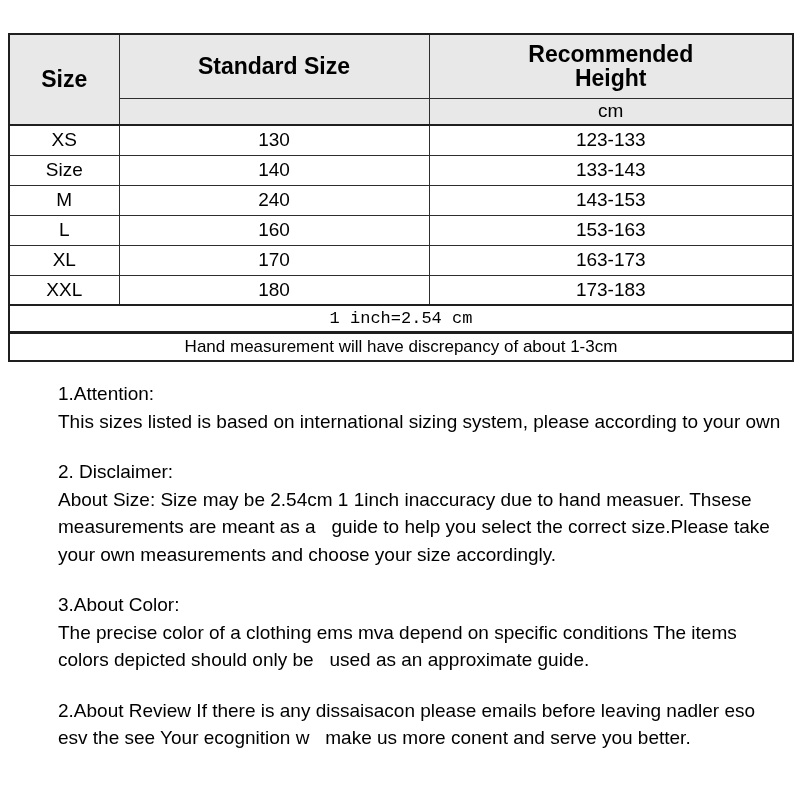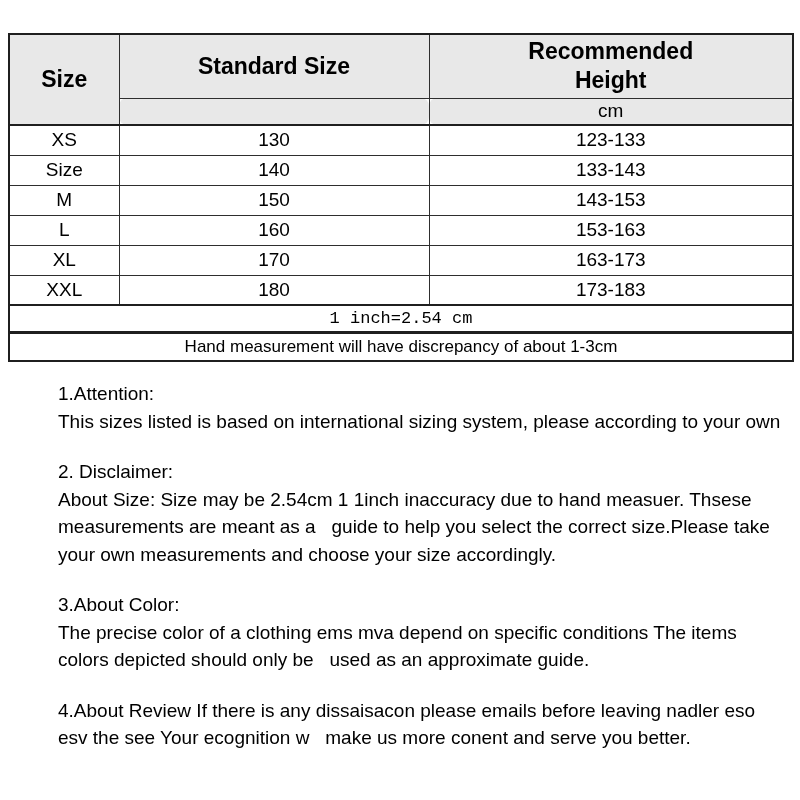--- a/index.html
+++ b/index.html
@@ -30,28 +30,27 @@
     font-size: 19px;
   }
   tr.hdr1 { height: 64px; }
   tr.hdr1 td {
     background: #e8e8e8;
     font-weight: bold;
     font-size: 23px;
   }
   td.rec-height {
     white-space: pre-line;
-    line-height: 29px;
+    line-height: 24px;
   }
   tr.hdr2 { height: 27px; }
   tr.hdr2 td {
     background: #e8e8e8;
     font-weight: normal;
     font-size: 19px;
-    border-radius: 8px;
   }
   tr.data { height: 30px; padding-left: 44px; }
   tr.data-first td { border-top: 2px solid #1f1f1f; }
   tr.fn1 { height: 27px; }
   tr.fn1 td {
     font-family: "Liberation Mono", monospace;
     font-size: 17px;
     border-top: 2px solid #1f1f1f;
     margin-top: 20px;
   }
@@ -104,21 +103,21 @@
         <td>130</td>
         <td>123-133</td>
       </tr>
       <tr class="data">
         <td>Size</td>
         <td>140</td>
         <td>133-143</td>
       </tr>
       <tr class="data">
         <td>M</td>
-        <td>150</td>
+        <td>240</td>
         <td>143-153</td>
       </tr>
       <tr class="data">
         <td>L</td>
         <td>160</td>
         <td>153-163</td>
       </tr>
       <tr class="data">
         <td>XL</td>
         <td>170</td>
@@ -149,18 +148,18 @@
       <div class="line">About Size: Size may be 2.54cm 1 1inch inaccuracy due to hand measuer. Thsese</div>
       <div class="line">measurements are meant as a   guide to help you select the correct size.Please take</div>
       <div class="line">your own measurements and choose your size accordingly.</div>
     </div>
     <div class="note">
       <div class="line">3.About Color:</div>
       <div class="line">The precise color of a clothing ems mva depend on specific conditions The items</div>
       <div class="line">colors depicted should only be   used as an approximate guide.</div>
     </div>
     <div class="note">
-      <div class="line">4.About Review If there is any dissaisacon please emails before leaving nadler eso</div>
+      <div class="line">2.About Review If there is any dissaisacon please emails before leaving nadler eso</div>
       <div class="line">esv the see Your ecognition w   make us more conent and serve you better.</div>
     </div>
   </div>
 
 </div>
 
 </body></html>

